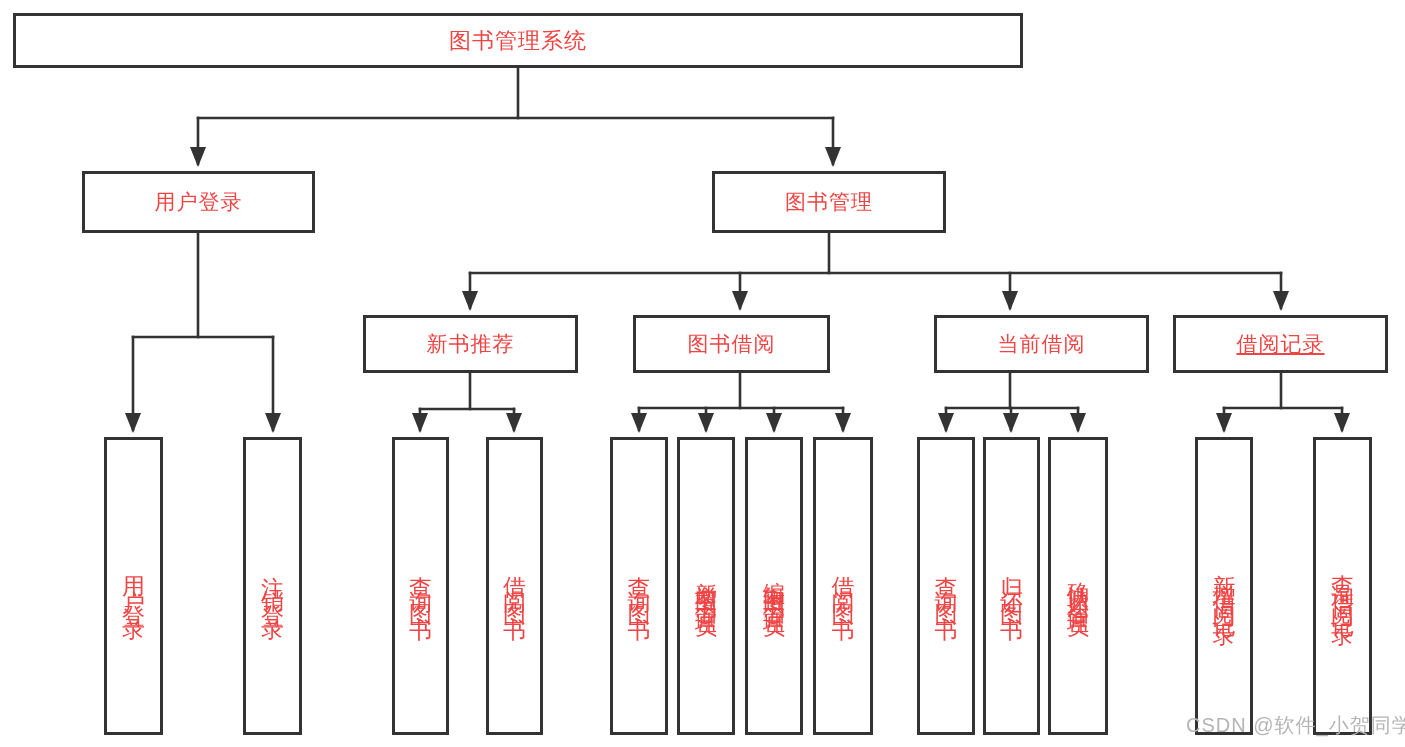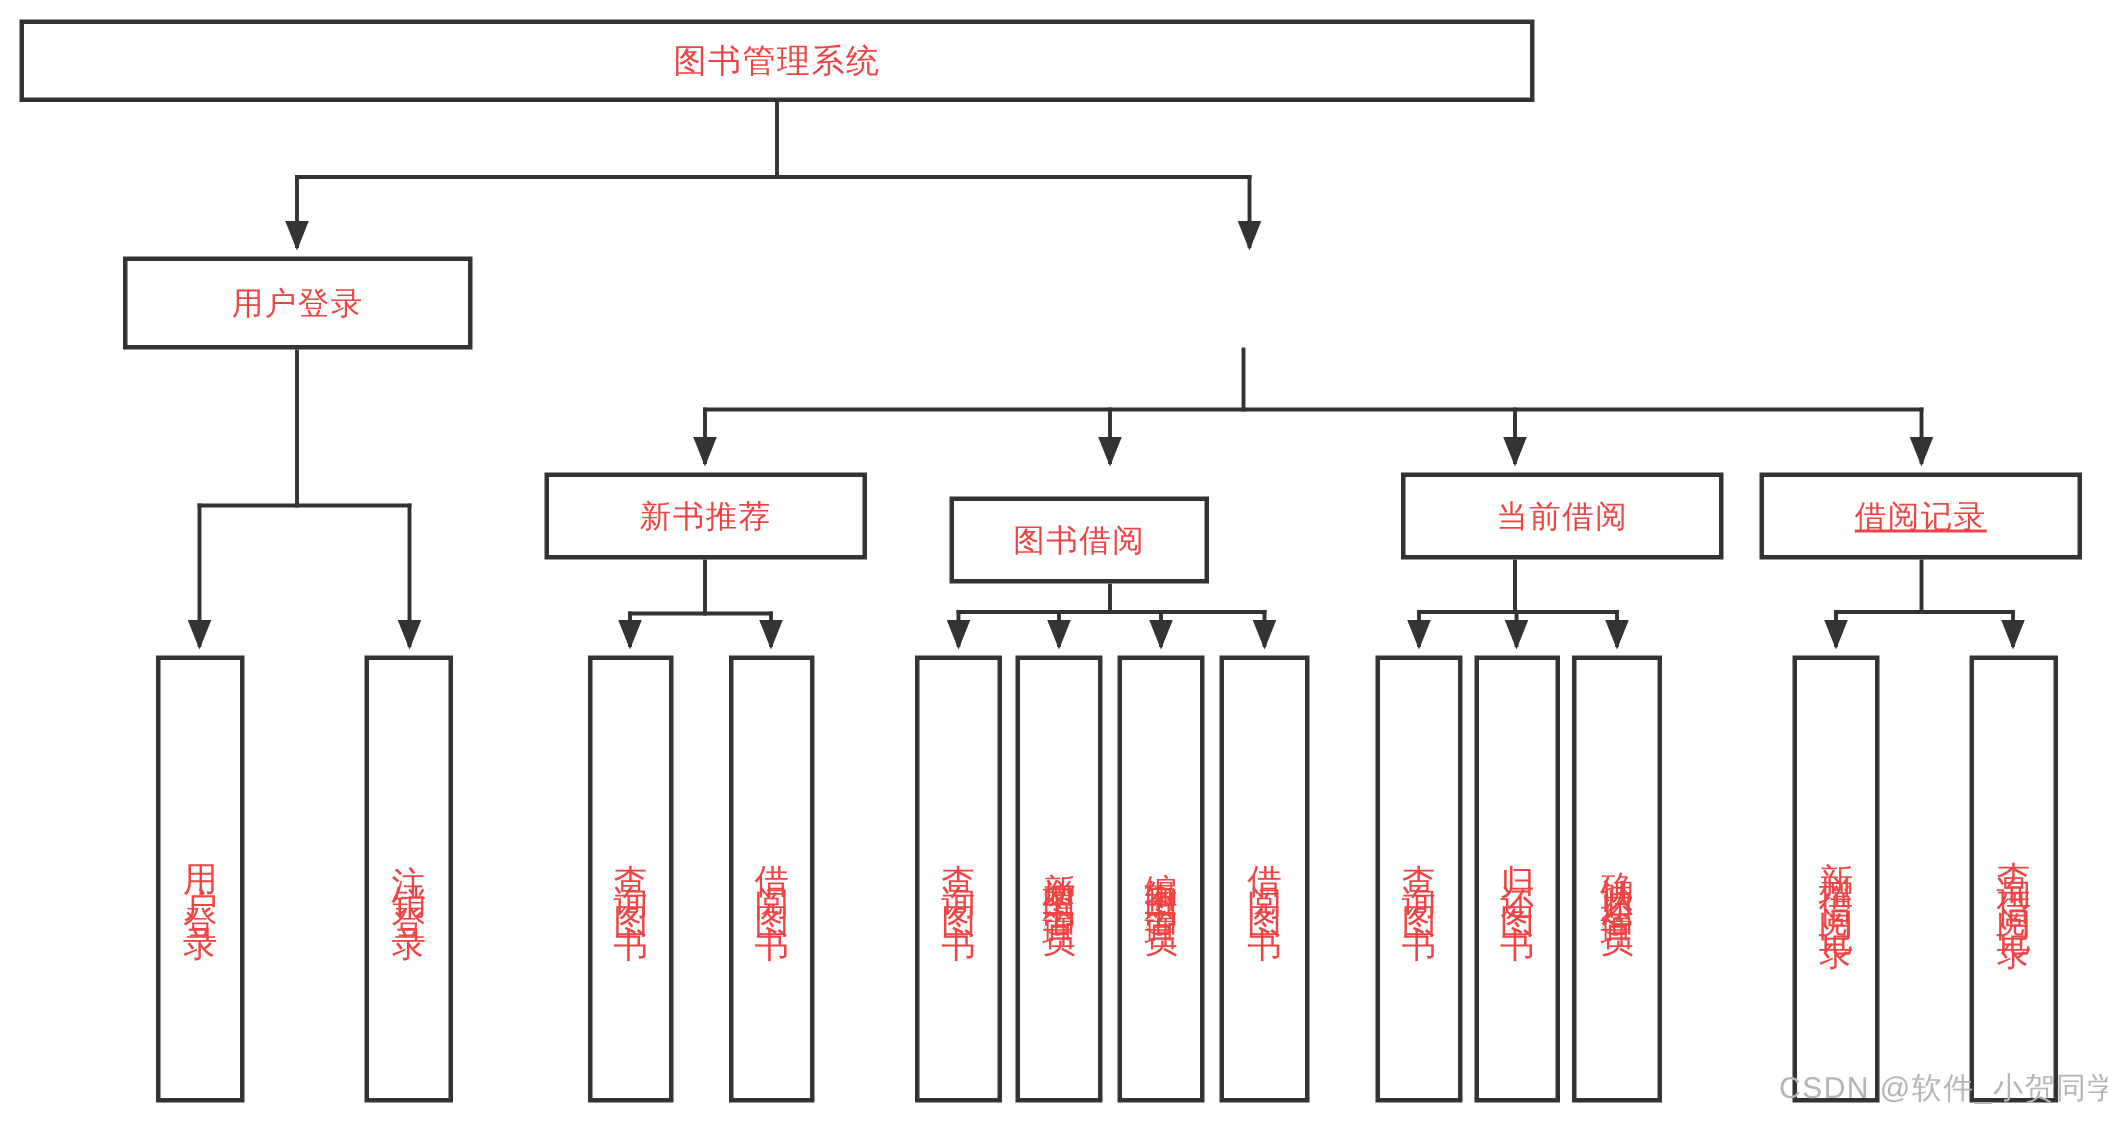--- a/index.html
+++ b/index.html
@@ -77,23 +77,24 @@
 
     <line x1="1281" y1="373" x2="1281" y2="408"></line>
     <line x1="1224" y1="408" x2="1342" y2="408"></line>
     <line x1="1224" y1="408" x2="1224" y2="430" marker-end="url(#arr)"></line>
     <line x1="1342" y1="408" x2="1342" y2="430" marker-end="url(#arr)"></line>
   </svg>
 
   <div class="box root" style="left:13px;top:13px;width:1010px;height:55px;">图书管理系统</div>
 
   <div class="box" style="left:82px;top:171px;width:233px;height:62px;">用户登录</div>
+  <div class="box" style="left:712px;top:171px;width:234px;height:62px;">图书管理</div>
 
   <div class="box" style="left:363px;top:315px;width:215px;height:58px;">新书推荐</div>
-  <div class="box" style="left:633px;top:315px;width:173px;height:58px;margin-top:16px;">图书借阅</div>
+  <div class="box" style="left:633px;top:315px;width:197px;height:58px;">图书借阅</div>
   <div class="box" style="left:903px;top:315px;width:215px;height:58px;margin-left:31px;">当前借阅</div>
   <div class="box" style="left:1173px;top:315px;width:215px;height:58px;text-decoration:underline;">借阅记录</div>
 
   <div class="box vbox" style="left:104px;top:437px;width:59px;height:298px;">用户登录</div>
   <div class="box vbox" style="left:243px;top:437px;width:59px;height:298px;">注销登录</div>
 
   <div class="box vbox" style="left:392px;top:437px;width:57px;height:298px;">查询图书</div>
   <div class="box vbox" style="left:486px;top:437px;width:57px;height:298px;">借阅图书</div>
 
   <div class="box vbox" style="left:610px;top:437px;width:58px;height:298px;">查询图书</div>

